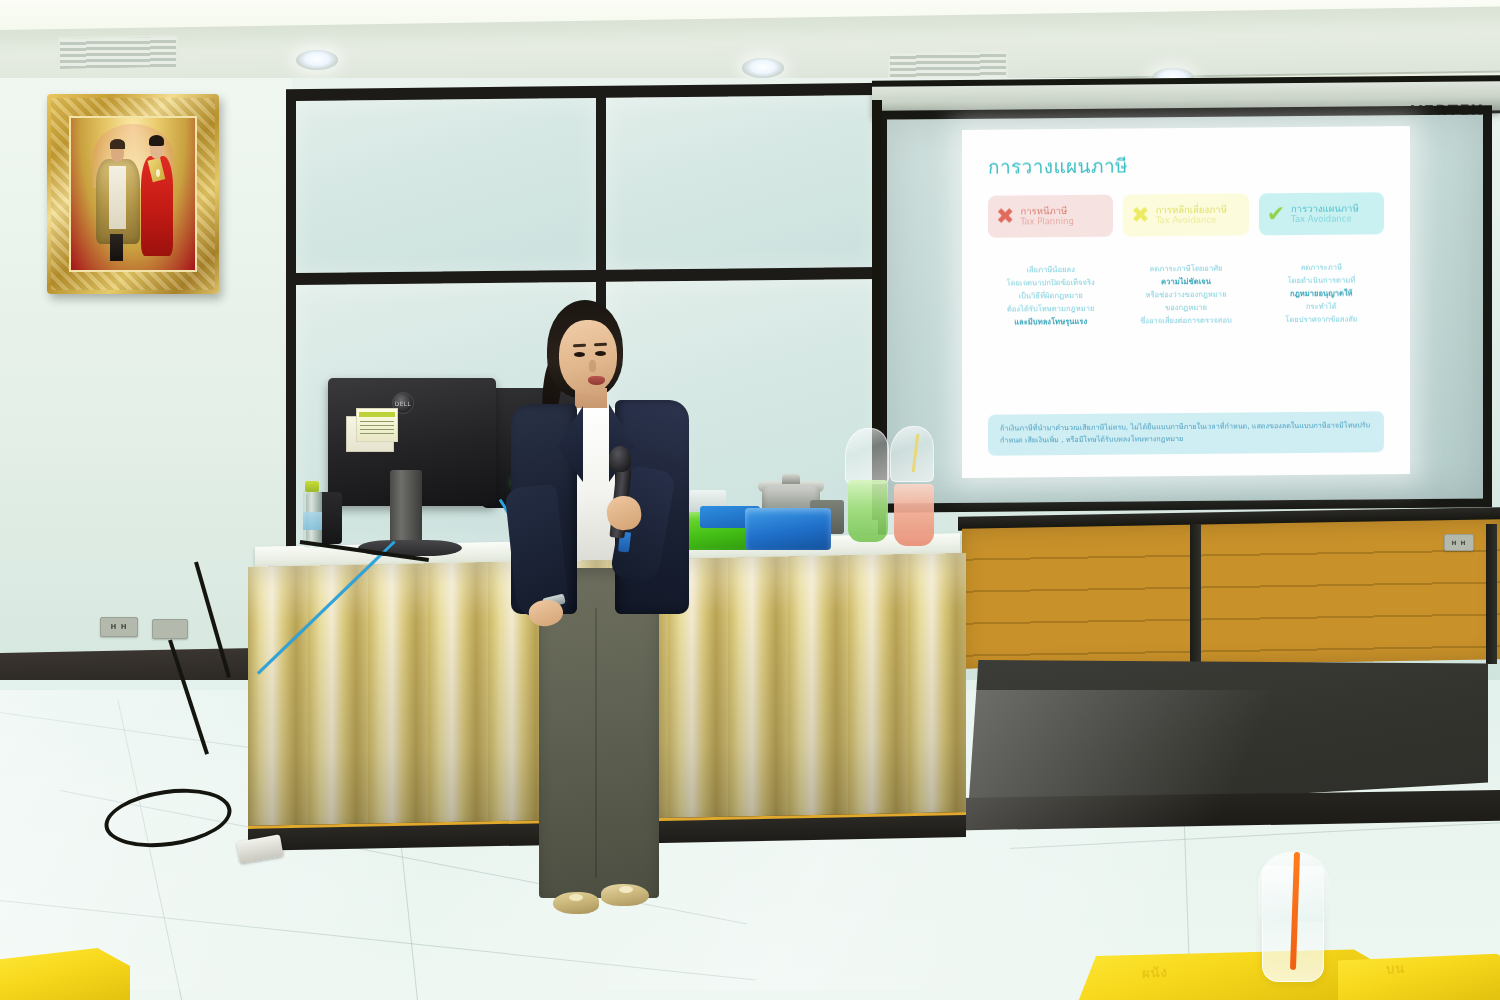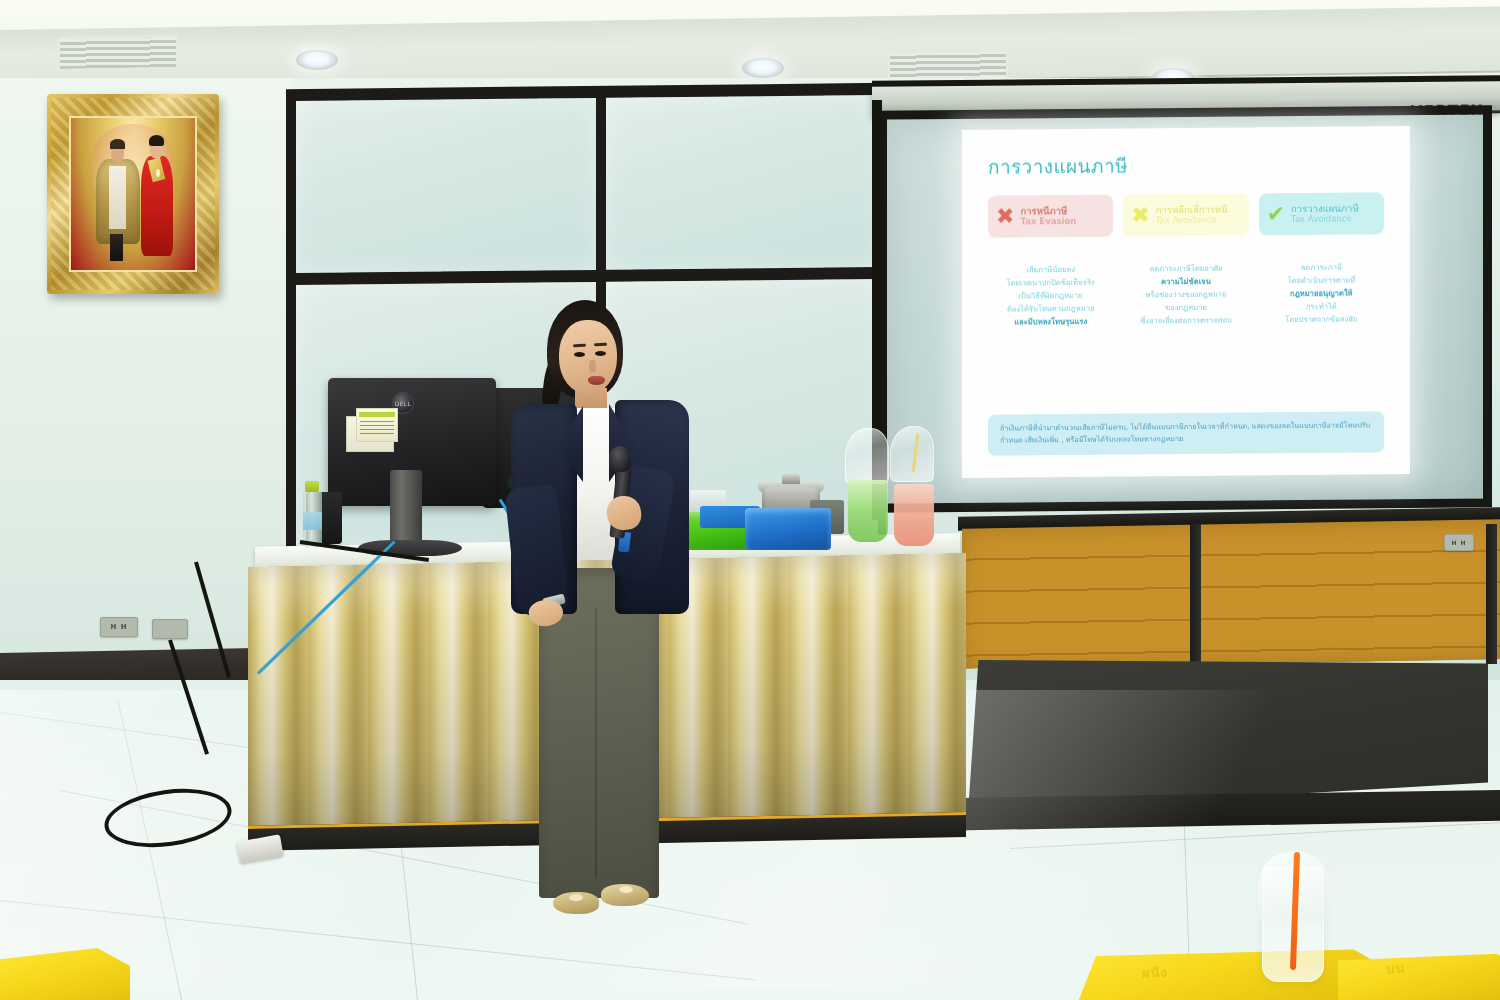--- a/index.html
+++ b/index.html
@@ -189,21 +189,21 @@
   .chip-red { background:#f6e2e1; }
   .chip-yel { background:#fcfbdb; }
   .chip-cya { background:#c9f1f2; }
   .chip-mark { font-size:22px; font-weight:bold; line-height:1; flex:0 0 auto; }
   .mk-red { color:#e06a5b; }
   .mk-yel { color:#eceb62; }
   .mk-cya { color:#8fd44a; }
   .chip-txt { display:flex; flex-direction:column; line-height:1.12; }
   .chip-th { font-size:9.5px; }
   .chip-en { font-size:8.5px; opacity:0.55; }
-  .t-red { color:#d97b6e;font-weight:bold; }
+  .t-red { color:#d97b6e; }
   .t-yel { color:#dfe06a; }
   .t-cya { color:#4dbfc8; }
 
   .cols { display:flex; gap:10px; }
   .col {
     flex:1; text-align:center; font-size:7.6px; line-height:1.72;
     color:#7fd0e0;
   }
   .col .hl { color:#3aa7bd; font-weight:bold; }
 
@@ -692,27 +692,27 @@
 
   <div class="slide">
     <div class="slide-inner">
       <div class="slide-title">การวางแผนภาษี</div>
 
       <div class="chips">
         <div class="chip chip-red">
           <span class="chip-mark mk-red">✖</span>
           <span class="chip-txt">
             <span class="chip-th t-red">การหนีภาษี</span>
-            <span class="chip-en t-red">Tax Evasion</span>
+            <span class="chip-en t-red">Tax Planning</span>
           </span>
         </div>
         <div class="chip chip-yel">
           <span class="chip-mark mk-yel">✖</span>
           <span class="chip-txt">
-            <span class="chip-th t-yel">การหลีกเลี่การหนี</span>
+            <span class="chip-th t-yel">การหลีกเลี่ยงภาษี</span>
             <span class="chip-en t-yel">Tax Avoidance</span>
           </span>
         </div>
         <div class="chip chip-cya">
           <span class="chip-mark mk-cya">✔</span>
           <span class="chip-txt">
             <span class="chip-th t-cya">การวางแผนภาษี</span>
             <span class="chip-en t-cya">Tax Avoidance</span>
           </span>
         </div>

